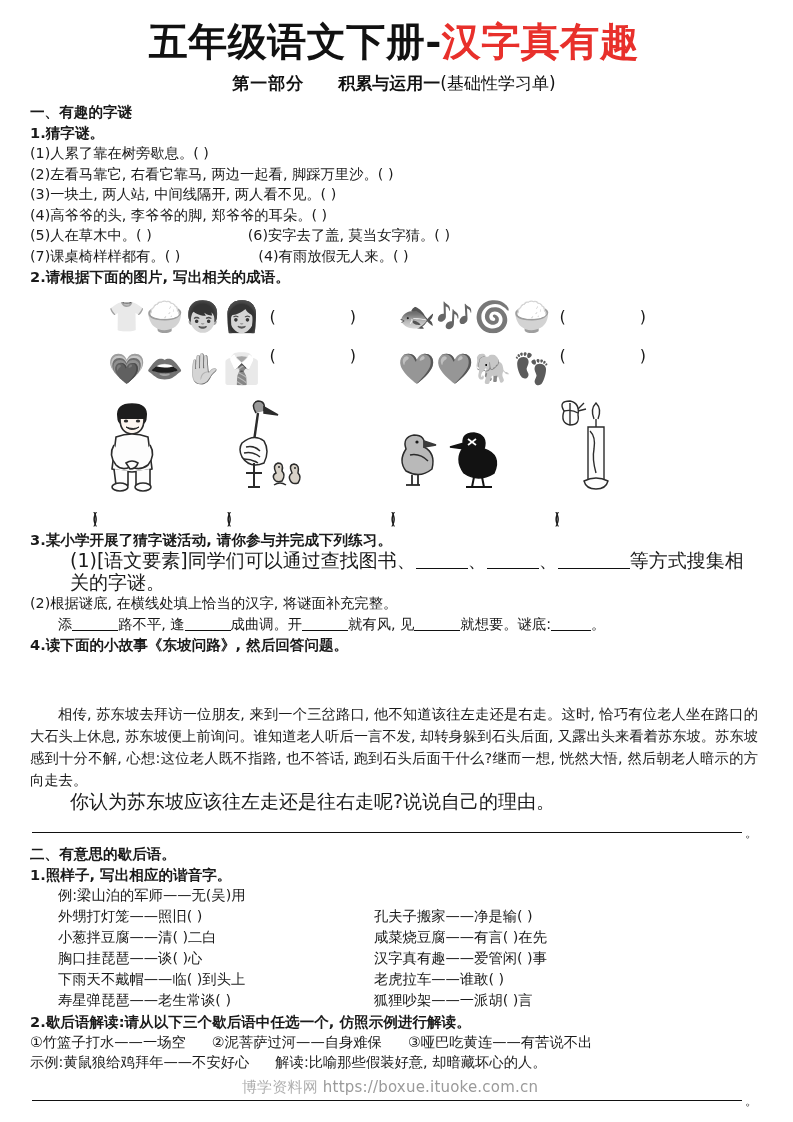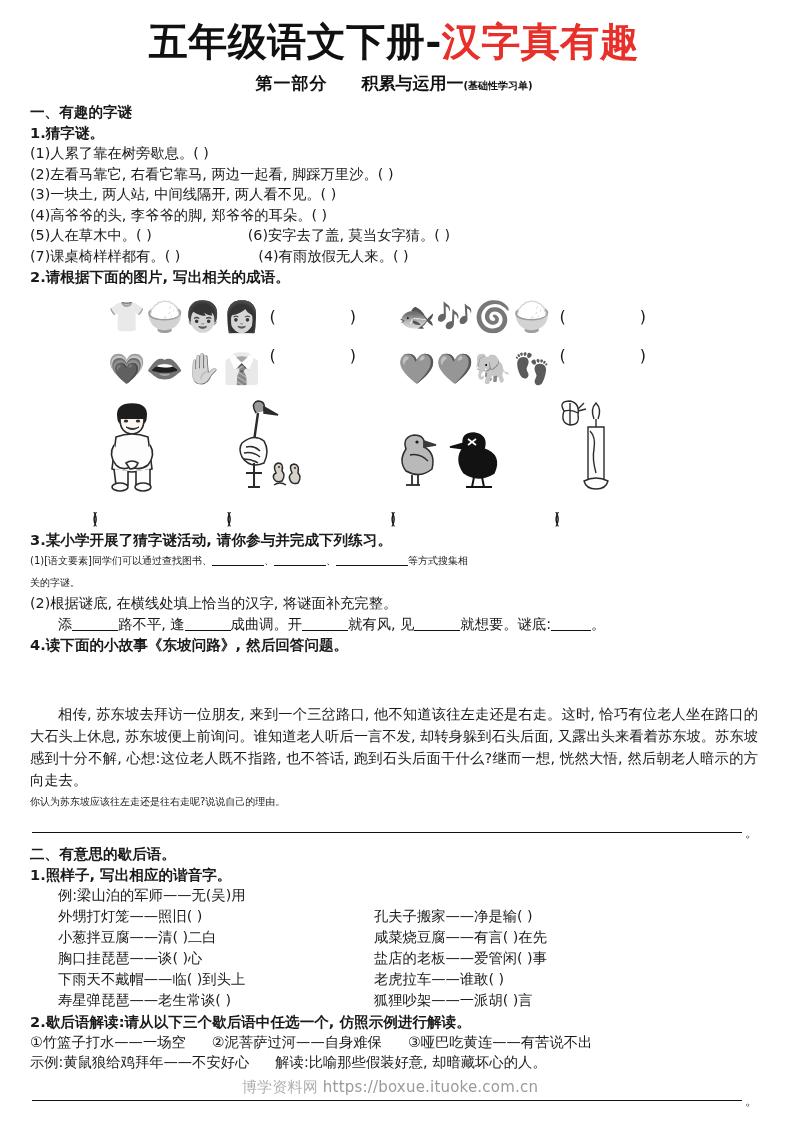--- a/index.html
+++ b/index.html
@@ -43,22 +43,22 @@
   .subtitle-row {
     text-align: center;
     margin-top: 11px;
     font-size: 17px;
     font-weight: 700;
     color: #111;
   }
   .subtitle-row .part-no { letter-spacing: 1px; }
   .subtitle-row .part-gap { display: inline-block; width: 34px; }
   .subtitle-row .sub-note {
-    font-size: 10px;
-    font-weight: 700;
+    font-size: 17px;
+    font-weight: 400;
   }
 
   
   .body {
     margin-top: 6px;
     font-size: 14.3px;
     line-height: 20.5px;
   }
   .h2 {
     font-weight: 700;
@@ -70,22 +70,23 @@
     font-weight: 700;
     font-size: 14.6px;
     line-height: 21px;
   }
   .line {
     font-size: 14.3px;
     line-height: 20.5px;
     white-space: nowrap;
   }
   .line-wrap {
-    font-size: 10px;
+    font-size: 19px;
     line-height: 21.5px;
+    margin-left: 40px;
   }
   .para {
     font-size: 14.3px;
     line-height: 22px;
     text-align: justify;
     margin-top: 48px;
   }
   .para .first { display: inline-block; width: 28px; }
   .sp-m { display: inline-block; width: 26px; }
   .sp-l { display: inline-block; width: 52px; }
@@ -388,21 +389,21 @@
     <div class="xie-row">
       <div class="xie-col-l">外甥打灯笼——照旧(    )</div>
       <div class="xie-col-r">孔夫子搬家——净是输(    )</div>
     </div>
     <div class="xie-row">
       <div class="xie-col-l">小葱拌豆腐——清(    )二白</div>
       <div class="xie-col-r">咸菜烧豆腐——有言(    )在先</div>
     </div>
     <div class="xie-row">
       <div class="xie-col-l">胸口挂琵琶——谈(    )心</div>
-      <div class="xie-col-r">盐店的老板——爱管闲(    )事</div>
+      <div class="xie-col-r">汉字真有趣——爱管闲(    )事</div>
     </div>
     <div class="xie-row">
       <div class="xie-col-l">下雨天不戴帽——临(    )到头上</div>
       <div class="xie-col-r">老虎拉车——谁敢(    )</div>
     </div>
     <div class="xie-row">
       <div class="xie-col-l">寿星弹琵琶——老生常谈(    )</div>
       <div class="xie-col-r">狐狸吵架——一派胡(    )言</div>
     </div>
 

